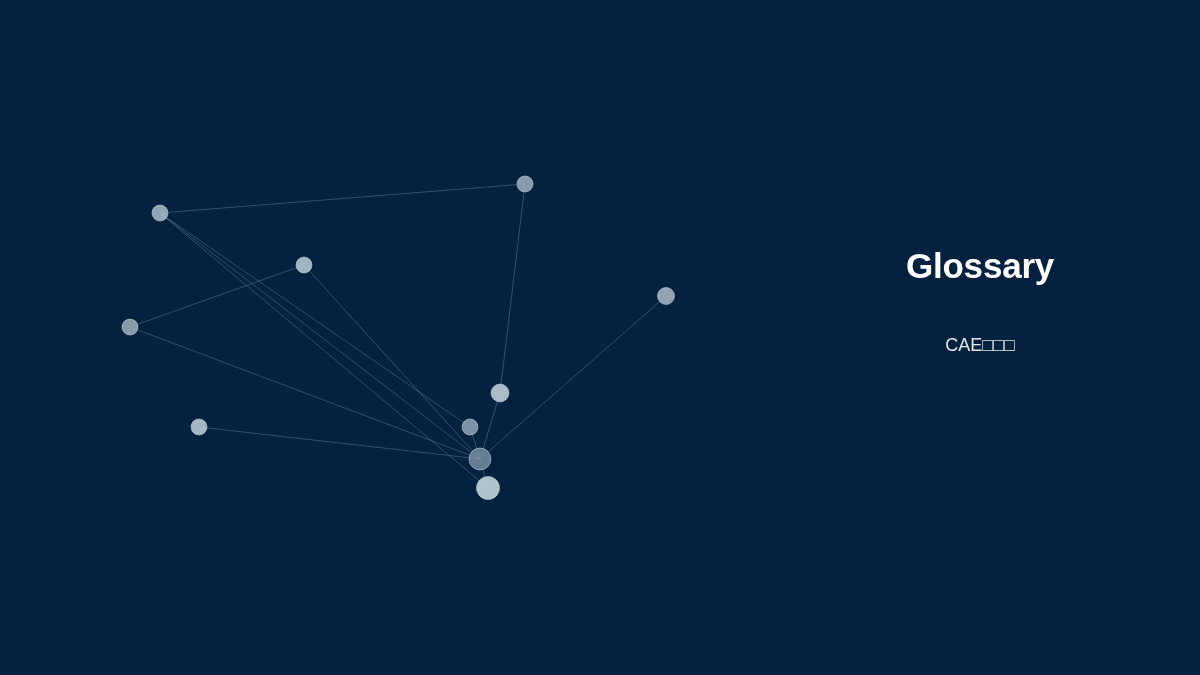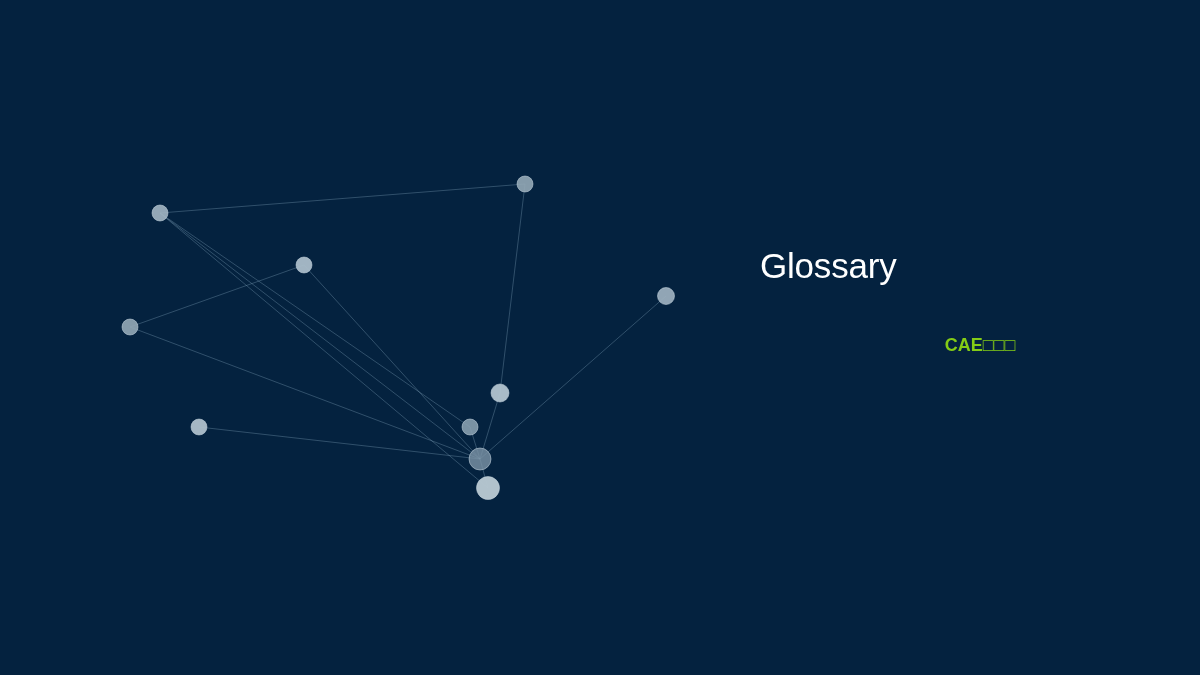--- a/index.html
+++ b/index.html
@@ -46,37 +46,37 @@
     left: 760px;
     top: 0;
     width: 440px;
     height: 675px;
   }
   #page-title {
     position: absolute;
     left: 0;
     top: 243px;
     width: 440px;
-    text-align: left;
+    text-align: center;
     color: #ffffff;
     font-size: 35px;
-    font-weight: normal;
+    font-weight: bold;
     letter-spacing: -0.2px;
     line-height: 46px;
     white-space: nowrap;
   }
   #page-subtitle {
     position: absolute;
     left: 0;
     top: 332px;
     width: 440px;
     text-align: center;
-    color: #84cc16;
+    color: #e5e5e5;
     font-size: 18px;
-    font-weight: bold;
+    font-weight: normal;
     line-height: 26px;
     white-space: nowrap;
   }
 </style>
 </head>
 <body>
 
 <div id="slide">
 
   <div id="graph-panel">

